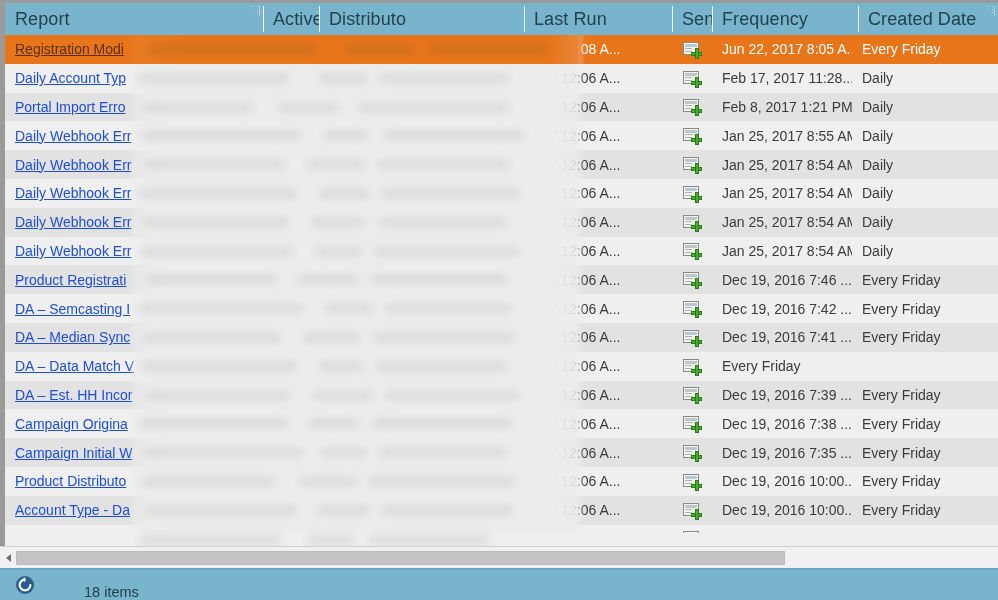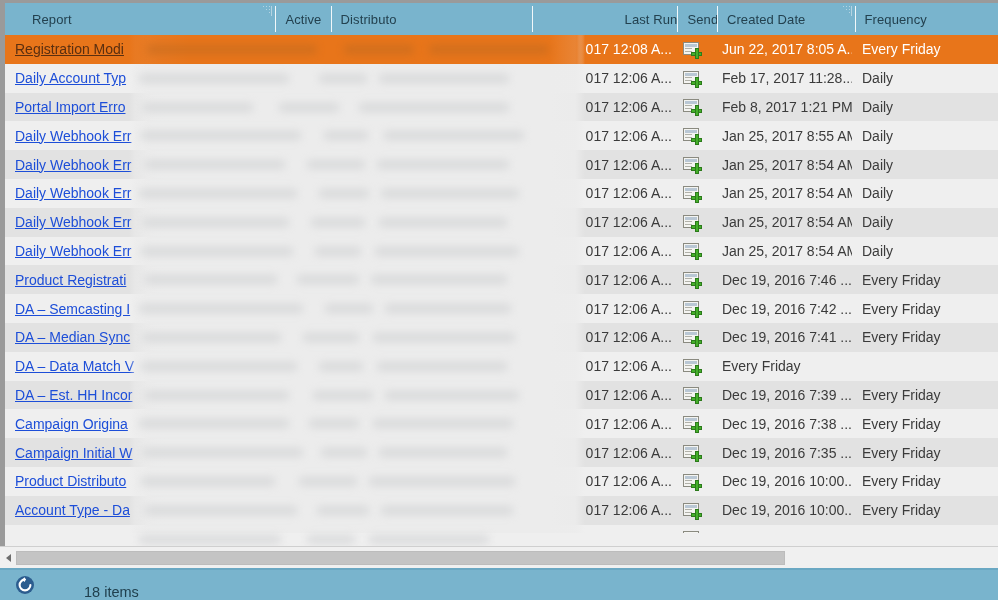--- a/index.html
+++ b/index.html
@@ -35,25 +35,24 @@
     background: #efefef;
     overflow: hidden;
   }
 
   
   .grid-header {
     display: flex;
     height: 32px;
     background: #79b4cd;
     color: #1f3a47;
-    font-size: 13px;
+    font-size: 18px;
     align-items: stretch;
     box-sizing: border-box;
     position: relative;
-    padding-left: 17px;
   }
   .hcell {
     position: relative;
     display: flex;
     align-items: center;
     padding-left: 10px;
     box-sizing: border-box;
     white-space: nowrap;
     overflow: hidden;
     color: #23414f;
@@ -122,21 +121,21 @@
     cursor: pointer;
   }
   .row.selected .cell.report a {
     color: #5a2f10;
   }
 
   
   .c-report    { width: 258px; }
   .c-active    { width: 56px;  }
   .c-recip     { width: 205px; }
-  .c-lastrun   { width: 148px; justify-content: flex-end; }
+  .c-lastrun   { width: 148px; }
   .c-send      { width: 40px; justify-content: center; padding-left: 0; }
   .c-created   { width: 140px; }
   .c-freq      { width: 146px; }
 
   
   .send-icon {
     position: relative;
     width: 18px;
     height: 15px;
     display: inline-block;
@@ -324,35 +323,35 @@
       </div>
       <div class="hcell c-recip">
         <span>Distributo</span>
       </div>
       <div class="hcell c-lastrun">
         <span>Last Run</span>
       </div>
       <div class="hcell c-send" style="padding-left:10px;justify-content:flex-start;">
         <span>Send</span>
       </div>
+      <div class="hcell c-freq">
+        <span>Frequency</span>
+      </div>
       <div class="hcell c-created">
         <span>Created Date</span>
         <span class="grip">
             <i style="left: 0px; top: 0px;"></i>
             <i style="left: 3px; top: 0px;"></i>
             <i style="left: 6px; top: 0px;"></i>
             <i style="left: 3px; top: 3px;"></i>
             <i style="left: 6px; top: 3px;"></i>
             <i style="left: 6px; top: 6px;"></i>
             <i style="left: 8px; top: 0px; width: 1px; height: 10px; background: rgb(200, 223, 233);"></i>
           </span>
       </div>
-      <div class="hcell c-freq">
-        <span>Frequency</span>
-      </div>
     </div>
 
     <div class="grid-body" id="grid-body">
         <div class="row selected">
           <div class="cell report c-report">
             <a>Registration Modi</a>
           </div>
           <div class="cell c-active"></div>
           <div class="cell c-recip"></div>
           <div class="cell c-lastrun">017 12:08 A...</div>

